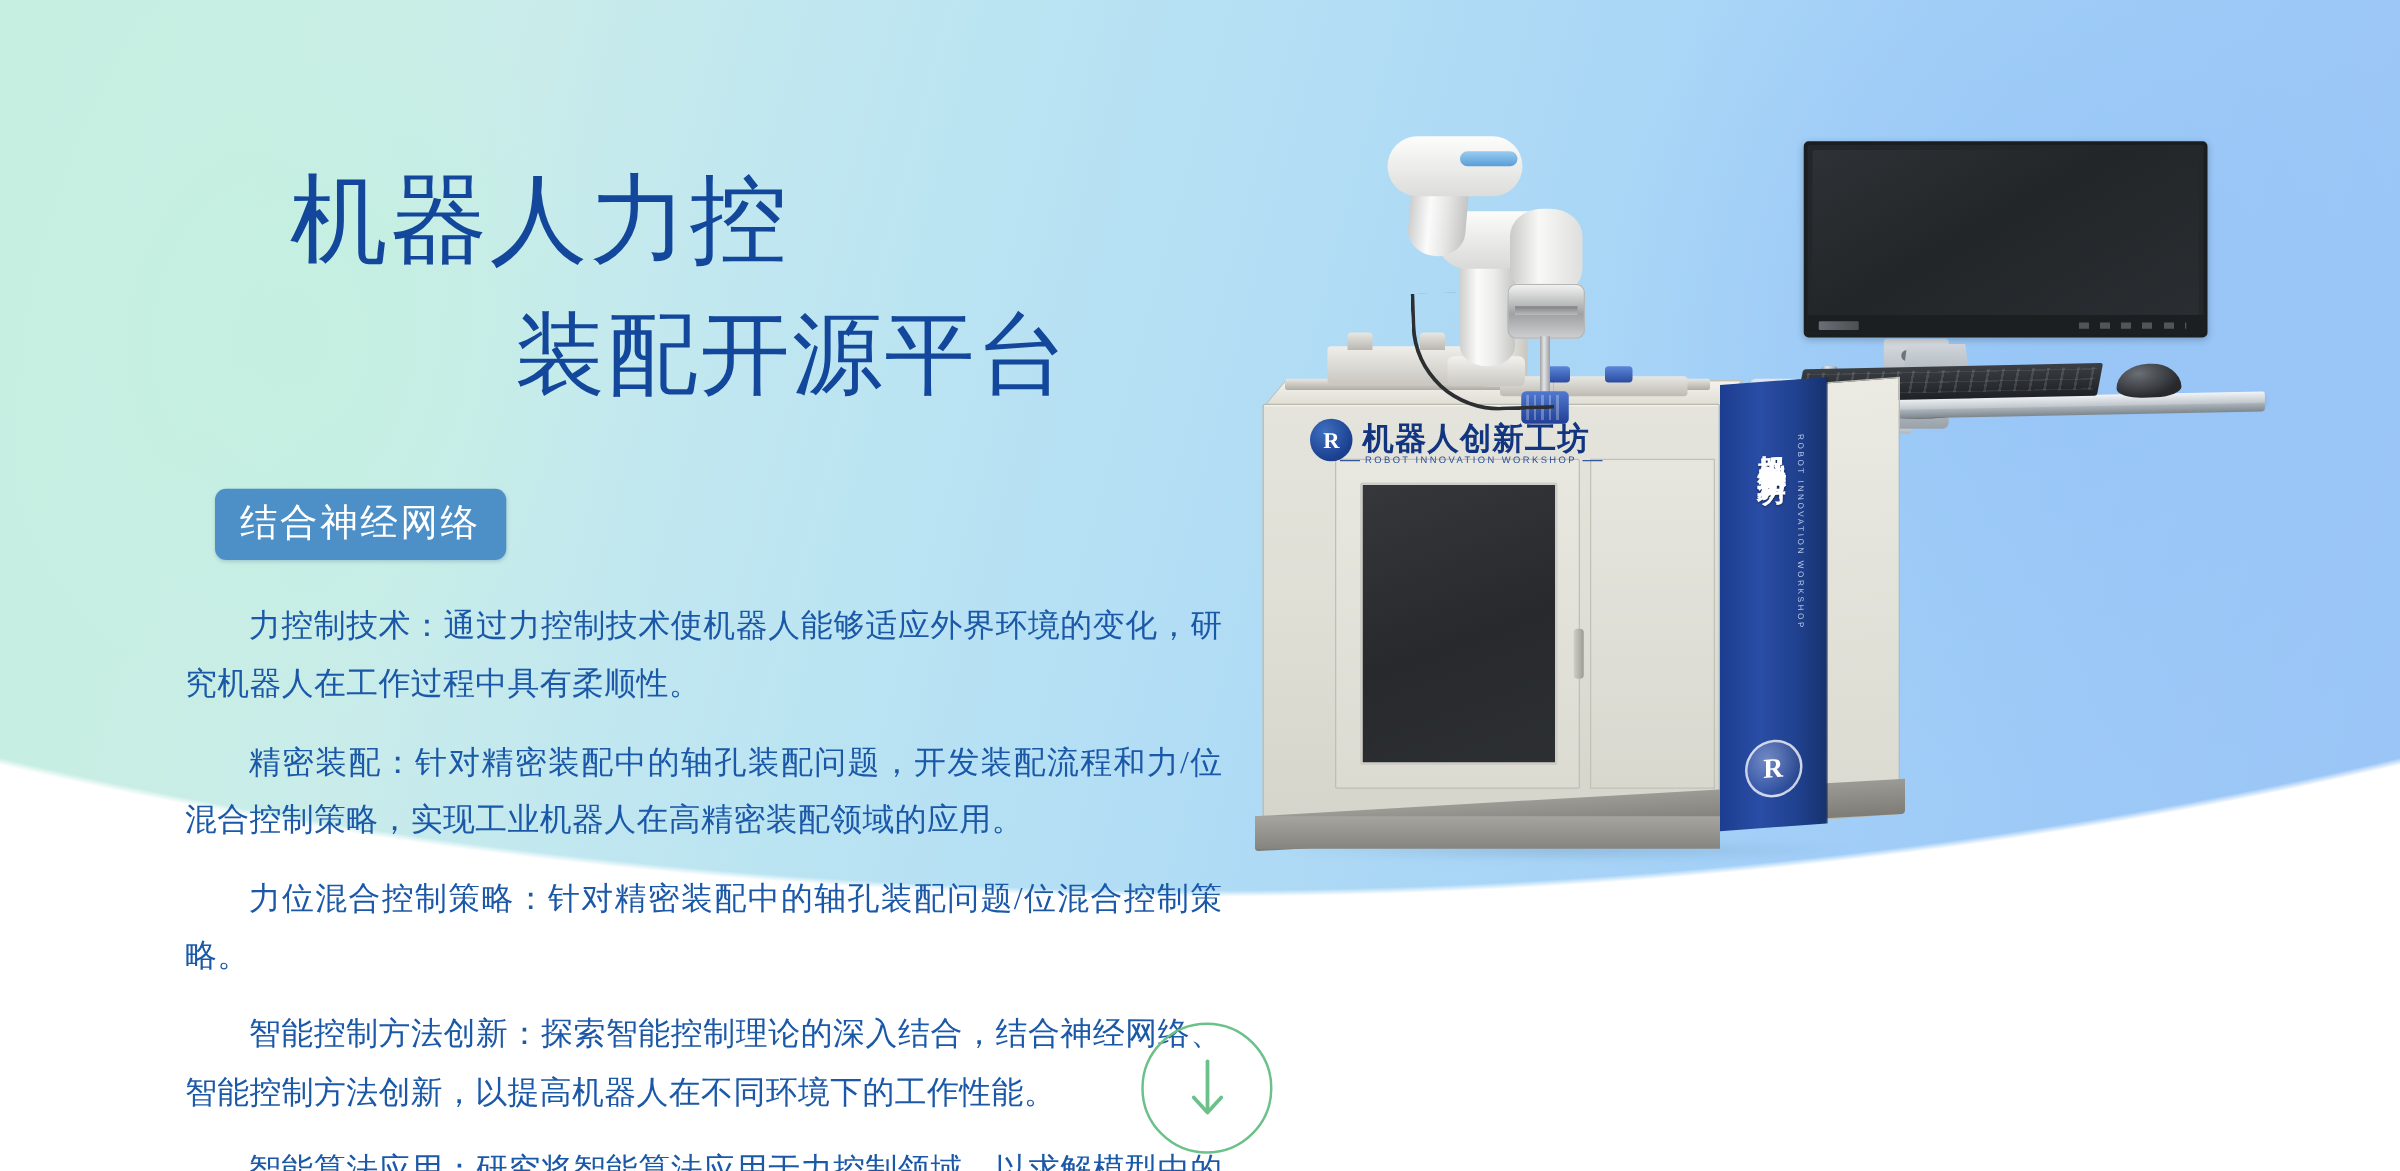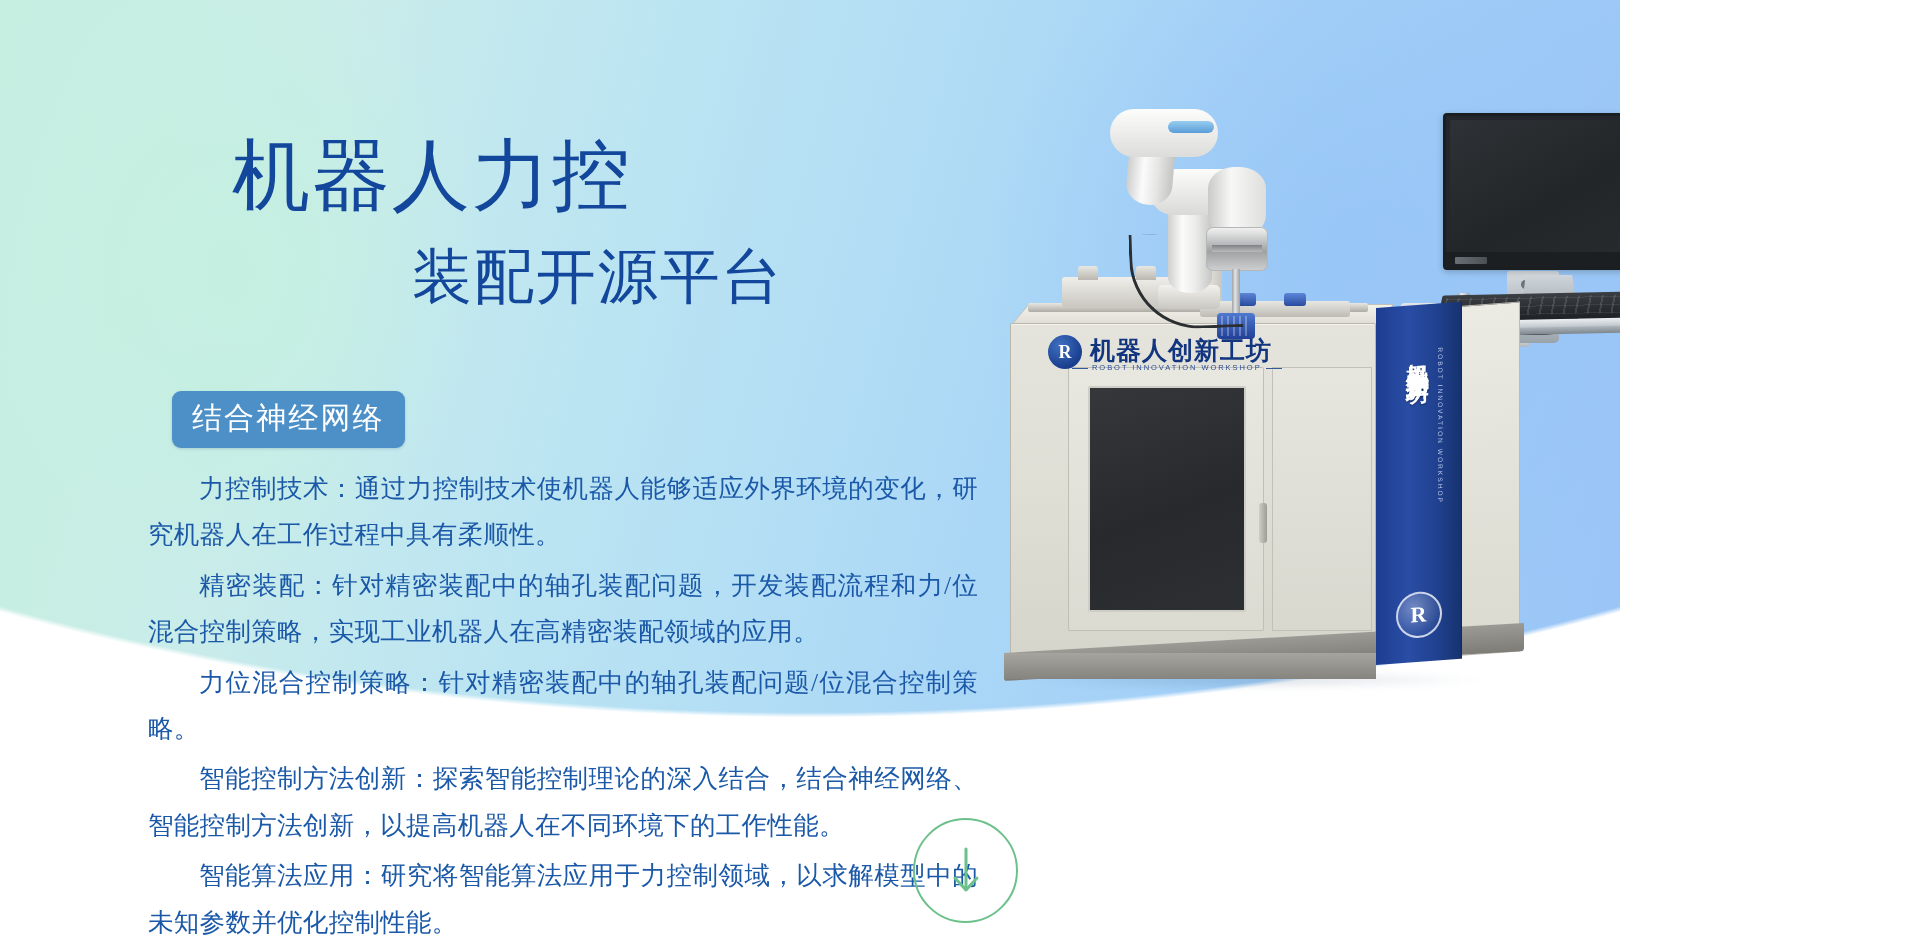--- a/index.html
+++ b/index.html
@@ -6,21 +6,21 @@
   * { margin:0; padding:0; box-sizing:border-box; }
   html, body {
     width:1920px; height:937px;
     overflow:hidden;
     background:#ffffff;
     font-family:"Liberation Serif", "DejaVu Serif", serif;
   }
 
   #stage {
     position:relative;
-    width:1620px; height:937px;
+    width:1920px; height:937px;
     overflow:hidden;
     background:#ffffff;
   }
 
   
   .bg-banner {
     position:absolute; inset:0;
     background:
       linear-gradient(105deg,
         #c6eee1 0%,
@@ -56,21 +56,21 @@
   .headline {
     position:absolute;
     left:232px; top:128px;
     width:860px;
     color:#13479c;
     letter-spacing:.06em;
     line-height:1.22;
     user-select:none;
   }
   .headline .l1 { display:block; font-size:78px; font-weight:400; }
-  .headline .l2 { display:block; font-size:60px; font-weight:400; padding-left:180px; margin-top:18px;}
+  .headline .l2 { display:block; font-size:72px; font-weight:400; padding-left:180px; margin-top:18px;}
 
   
   .badge {
     position:absolute;
     left:172px; top:391px;
     background:#4d90c8;
     color:#ffffff;
     font-size:30px;
     letter-spacing:.07em;
     padding:7px 20px 9px 20px;
@@ -84,21 +84,21 @@
     position:absolute;
     left:148px; top:462px;
     width:830px;
     color:#1b59a8;
     font-size:25.5px;
     line-height:1.82;
     letter-spacing:.012em;
     text-align:justify;
     text-justify:inter-ideograph;
   }
-  .copy p { text-indent:2em; margin:4px 0 3px 0; }
+  .copy p { text-indent:2em; margin:16px 0 3px 0; }
 
   
   .scroll-cue {
     position:absolute;
     left:913px; top:818px;
     width:105px; height:105px;
     border:2.5px solid #6bc189;
     border-radius:50%;
     display:flex; align-items:center; justify-content:center;
     background:transparent;

